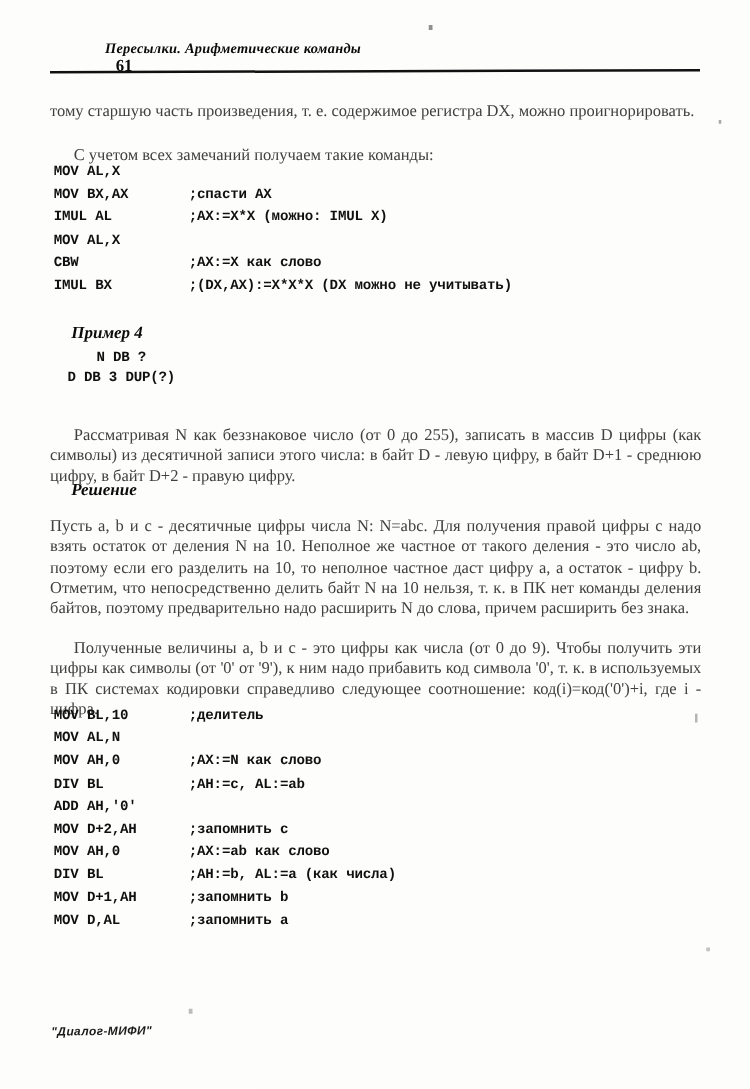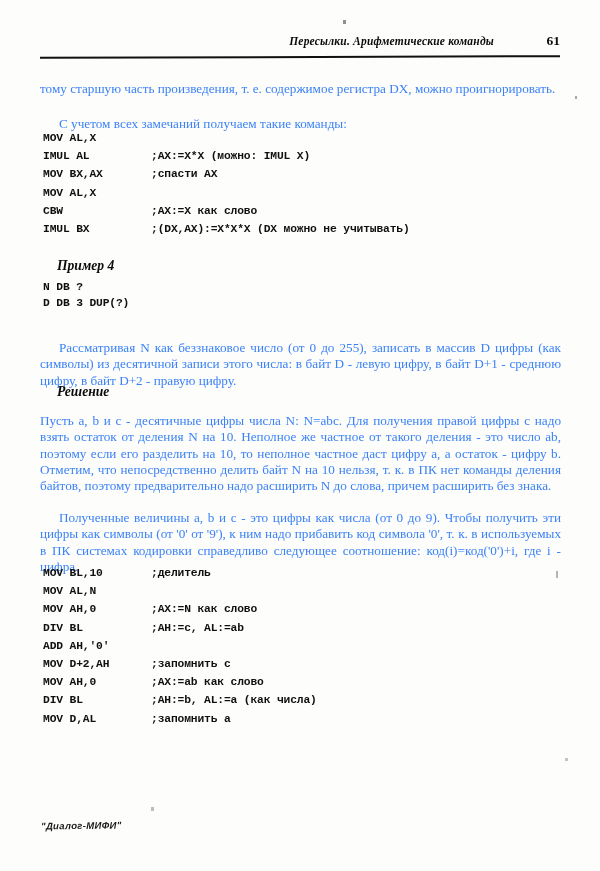--- a/index.html
+++ b/index.html
@@ -67,20 +67,21 @@
 
   
   .running-head {
     position: absolute;
     left: 40px;
     top: 33px;
     width: 520px;
     display: flex;
     align-items: baseline;
     justify-content: flex-end;
+    flex-direction: column;
   }
   .running-head-title {
     font-style: italic;
     font-weight: bold;
     font-size: 11.5px;
     letter-spacing: .2px;
     white-space: nowrap;
   }
   .running-head-page {
     font-weight: bold;
@@ -99,21 +100,21 @@
     transform: rotate(-0.18deg);
   }
 
   
   .para {
     position: absolute;
     font-size: 13.2px;
     line-height: 16.2px;
     text-align: justify;
     text-justify: inter-word;
-    color: #3b82f6;
+    color: #404040;
   }
   .para.indent { text-indent: 19px; }
 
   .p1 { left: 40px; top: 68px; width: 521px; }
   .p2 { left: 40px; top: 103px; width: 521px; }
   .p3 { left: 40px; top: 327px; width: 521px; }
   .p4 { left: 40px; top: 400px; width: 521px; }
   .p5 { left: 40px; top: 497px; width: 521px; }
 
   
@@ -144,21 +145,21 @@
   .code-op {
     width: 108px;
     flex: 0 0 108px;
   }
   .code-cm { flex: 1 1 auto; }
 
   .code-1 { left: 43px; top: 132px; width: 500px; }
   .code-2 { left: 43px; top: 281px; width: 500px; }
   .code-3 { left: 43px; top: 567px; width: 520px; }
 
-  .code-2 .code-line { height: 16.4px; }
+  .code-2 .code-line { height: 16.4px; text-align: center; }
 
   
   .footer-imprint {
     position: absolute;
     left: 41px;
     top: 820px;
     font-family: "Liberation Sans", sans-serif;
     font-style: italic;
     font-weight: bold;
     font-size: 9.6px;
@@ -183,22 +184,22 @@
     <span class="running-head-page">61</span>
   </div>
   <div class="head-rule"></div>
 
   <p class="para p1">тому старшую часть произведения, т. е. содержимое регистра DX, можно проигнорировать.</p>
 
   <p class="para p2 indent">С учетом всех замечаний получаем такие команды:</p>
 
   <div class="code code-1">
       <div class="code-line"><span class="code-op">MOV AL,X</span><span class="code-cm"></span></div>
+      <div class="code-line"><span class="code-op">MOV BX,AX</span><span class="code-cm">;спасти AX</span></div>
       <div class="code-line"><span class="code-op">IMUL AL</span><span class="code-cm">;AX:=X*X (можно: IMUL X)</span></div>
-      <div class="code-line"><span class="code-op">MOV BX,AX</span><span class="code-cm">;спасти AX</span></div>
       <div class="code-line"><span class="code-op">MOV AL,X</span><span class="code-cm"></span></div>
       <div class="code-line"><span class="code-op">CBW</span><span class="code-cm">;AX:=X как слово</span></div>
       <div class="code-line"><span class="code-op">IMUL BX</span><span class="code-cm">;(DX,AX):=X*X*X (DX можно не учитывать)</span></div>
     </div>
 
   <div class="heading h-example">Пример 4</div>
 
   <div class="code code-2">
       <div class="code-line"><span class="code-op">N DB ?</span><span class="code-cm"></span></div>
       <div class="code-line"><span class="code-op">D DB 3 DUP(?)</span><span class="code-cm"></span></div>
@@ -214,18 +215,19 @@
 
   <div class="code code-3">
       <div class="code-line"><span class="code-op">MOV BL,10</span><span class="code-cm">;делитель</span></div>
       <div class="code-line"><span class="code-op">MOV AL,N</span><span class="code-cm"></span></div>
       <div class="code-line"><span class="code-op">MOV AH,0</span><span class="code-cm">;AX:=N как слово</span></div>
       <div class="code-line"><span class="code-op">DIV BL</span><span class="code-cm">;AH:=c, AL:=ab</span></div>
       <div class="code-line"><span class="code-op">ADD AH,'0'</span></div>
       <div class="code-line"><span class="code-op">MOV D+2,AH</span><span class="code-cm">;запомнить c</span></div>
       <div class="code-line"><span class="code-op">MOV AH,0</span><span class="code-cm">;AX:=ab как слово</span></div>
       <div class="code-line"><span class="code-op">DIV BL</span><span class="code-cm">;AH:=b, AL:=a (как числа)</span></div>
+      <div class="code-line"><span class="code-op">MOV D+1,AH</span><span class="code-cm">;запомнить b</span></div>
       <div class="code-line"><span class="code-op">MOV D,AL</span><span class="code-cm">;запомнить a</span></div>
     </div>
 
   <div class="footer-imprint">"Диалог-МИФИ"</div>
 
 </div>
 
 </body></html>

